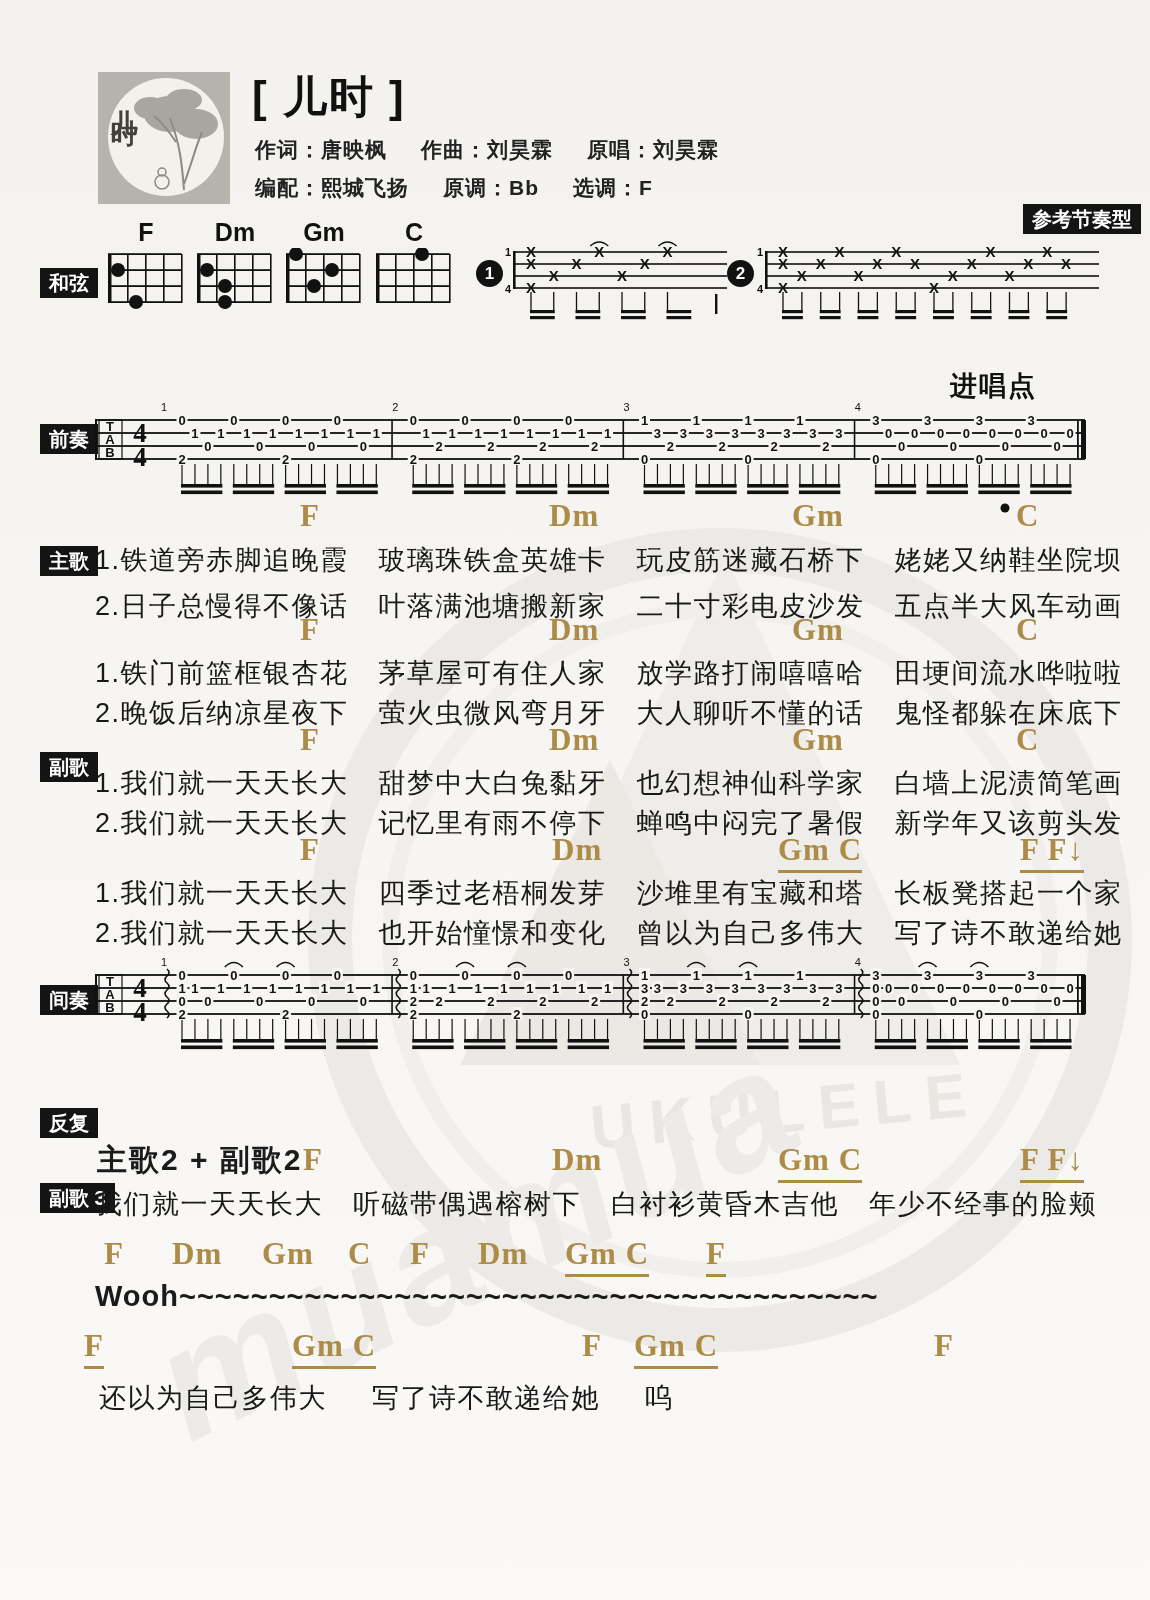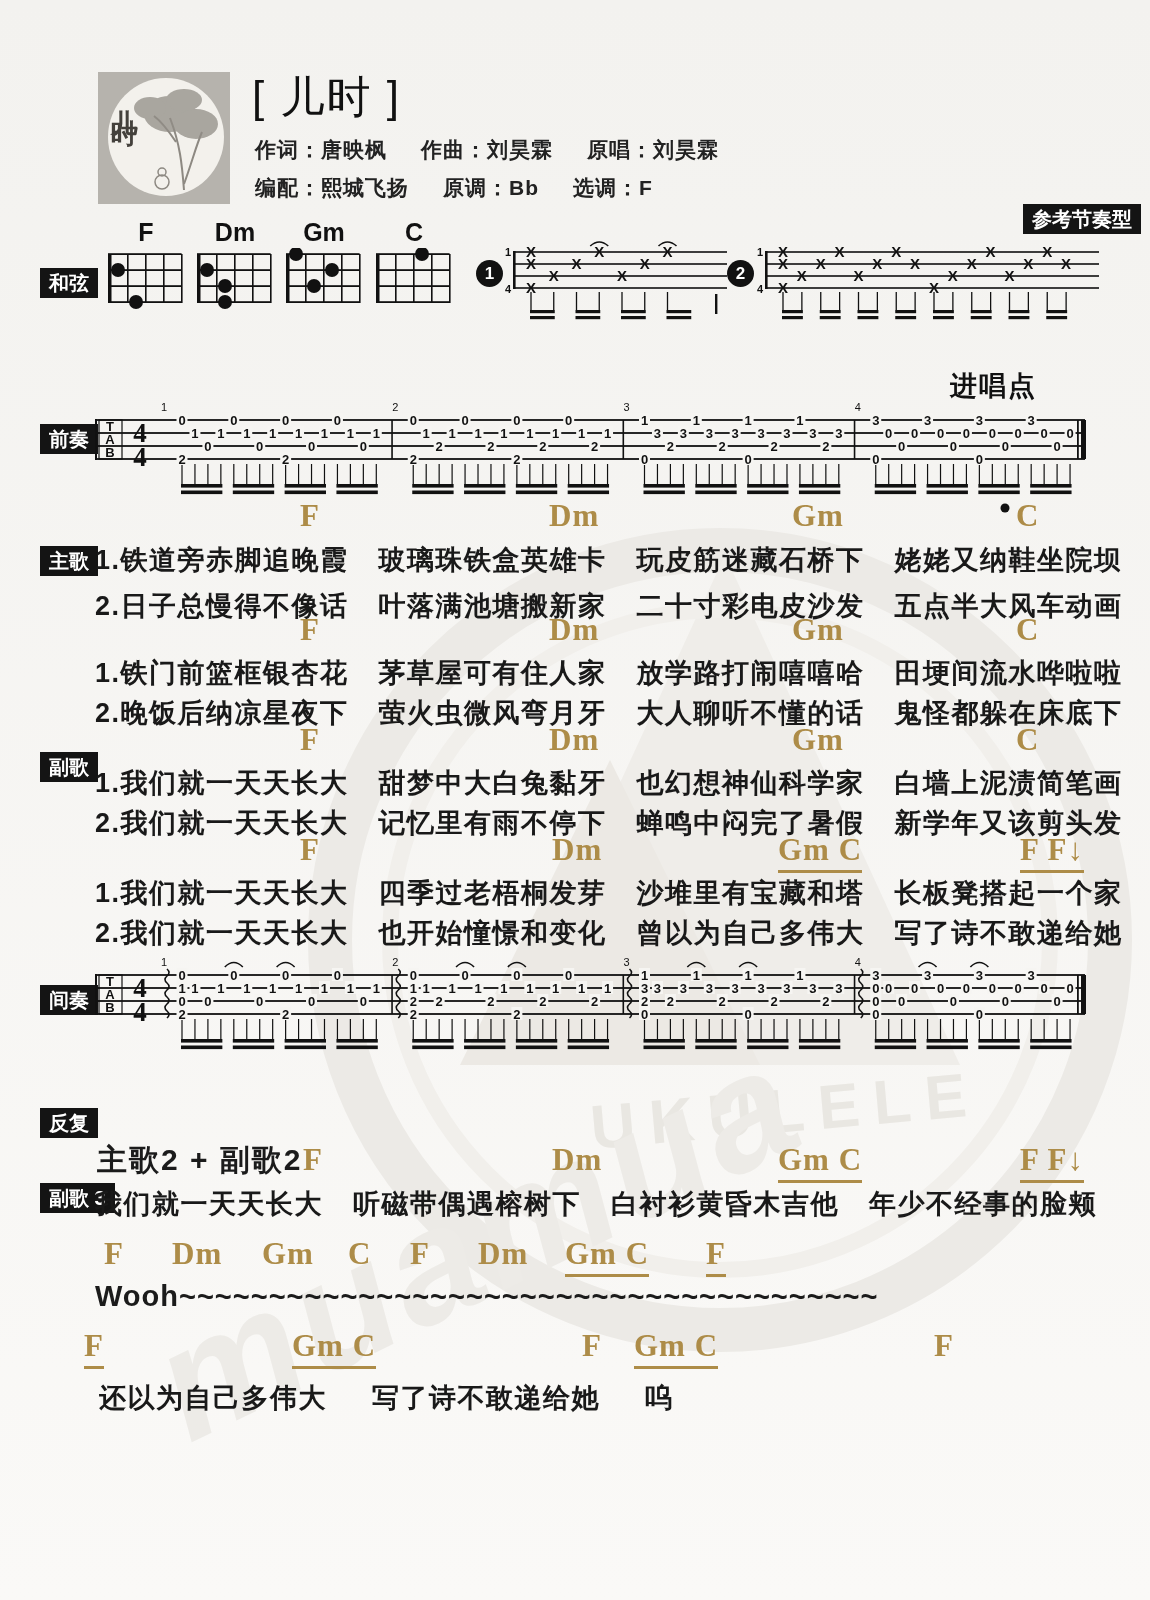--- a/index.html
+++ b/index.html
@@ -11,31 +11,31 @@
   .wm-svg{position:absolute;left:0;top:0;z-index:0;}
   .wm-text{position:absolute;z-index:0;color:#e9e7e2;font-weight:bold;}
   .wm-ukulele{left:590px;top:1075px;font-size:62px;letter-spacing:14px;transform:rotate(-5deg);}
   .wm-script{left:130px;top:1150px;font-size:160px;font-style:italic;transform:rotate(-26deg);letter-spacing:6px;color:#edebe7;}
   .content{position:relative;z-index:2;}
   
   .album{left:98px;top:72px;width:132px;height:132px;background:#b6b3ad;}
   .album .moon{position:absolute;left:10px;top:6px;width:116px;height:118px;border-radius:50%;background:#f3f1ec;}
   .album .vtext{position:absolute;left:8px;top:16px;writing-mode:vertical-rl;font-family:"Liberation Serif",serif;
                 font-weight:bold;font-size:27px;color:#44413c;letter-spacing:10px;}
-  .title{left:252px;top:68px;font-size:44px;font-weight:normal;letter-spacing:2px;color:#111;}
+  .title{left:252px;top:68px;font-size:44px;font-weight:bold;letter-spacing:2px;color:#111;}
   .cred{left:255px;font-size:21px;font-weight:bold;color:#222;letter-spacing:1px;}
   .cred span{margin-right:34px;}
   .badge{background:#141414;color:#fff;font-size:20px;font-weight:bold;padding:2px 9px;line-height:26px;white-space:nowrap;margin-left:32px;}
   .rbadge{left:991px;top:204px;}
   
   .chord{position:absolute;font-family:"Liberation Serif",serif;font-weight:bold;font-size:31px;
          color:#ad8c48;letter-spacing:1px;white-space:pre;}
   .chord.u{border-bottom:3px solid #ad8c48;padding-bottom:2px;text-align:center;}
   .chordrow{left:0;top:0;width:1150px;height:40px;}
-  .lyric{display:flex;gap:30px;font-size:27px;font-weight:bold;letter-spacing:1.5px;color:#191919;white-space:nowrap;align-items:center;}
+  .lyric{display:flex;gap:30px;font-size:27px;font-weight:normal;letter-spacing:1.5px;color:#191919;white-space:nowrap;align-items:center;}
   .repeat-text{left:97px;top:1140px;font-size:30px;font-weight:bold;color:#1b1b1b;letter-spacing:2px;}
   .wooh{left:95px;top:1280px;font-size:29px;font-weight:bold;color:#1b1b1b;letter-spacing:1px;}
   .cue{left:950px;top:368px;font-size:27px;font-weight:bold;color:#111;letter-spacing:2px;}
   .diag{position:absolute;top:0;width:86px;text-align:center;}
   .diag-name{font-size:25px;font-weight:bold;color:#111;margin-bottom:1px;}
 </style>
 </head>
 <body>
 
 <div class="page">

